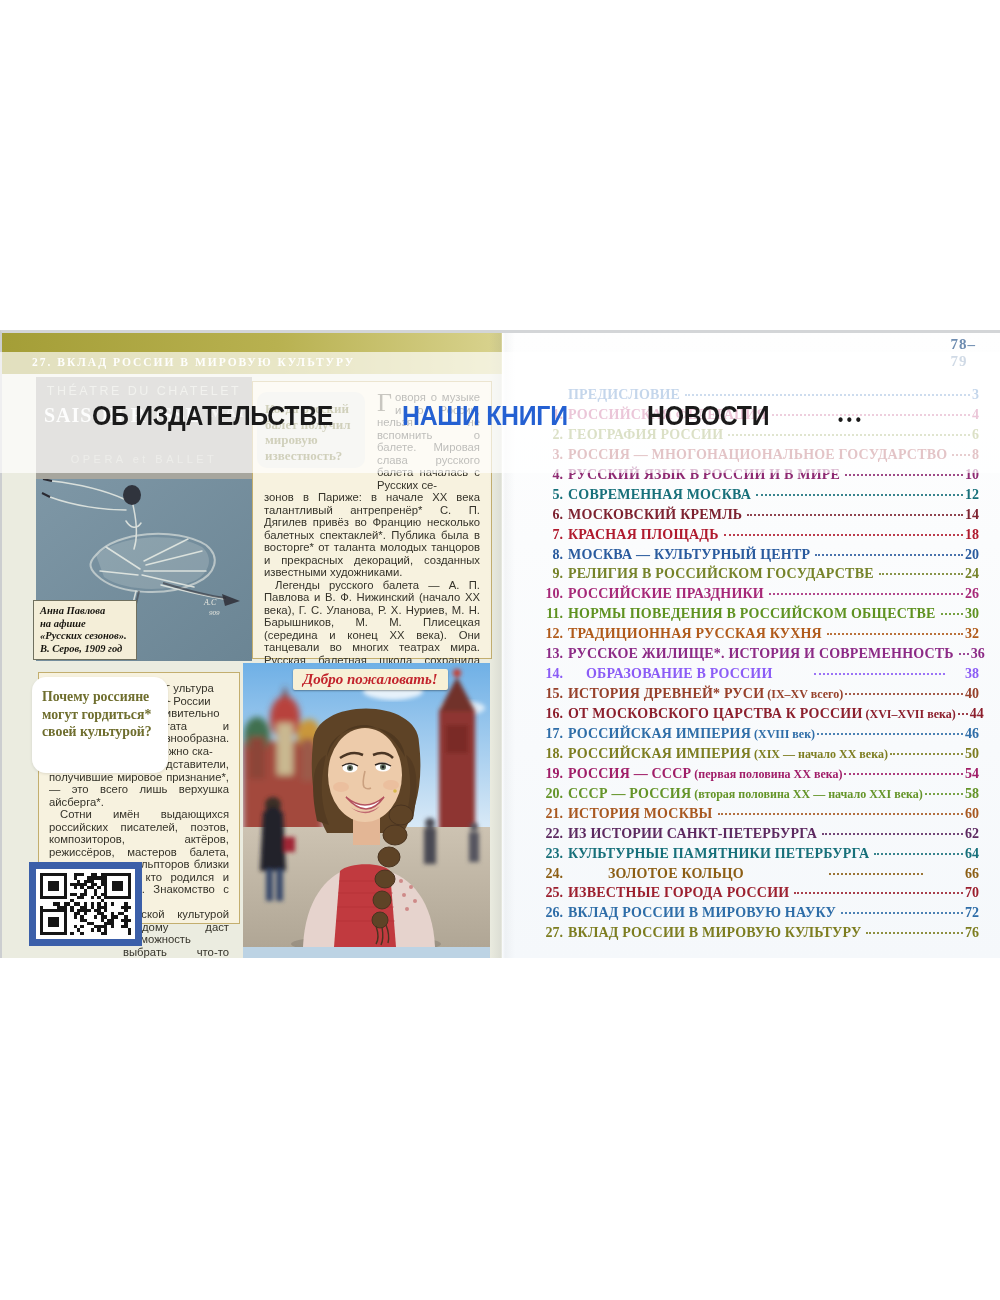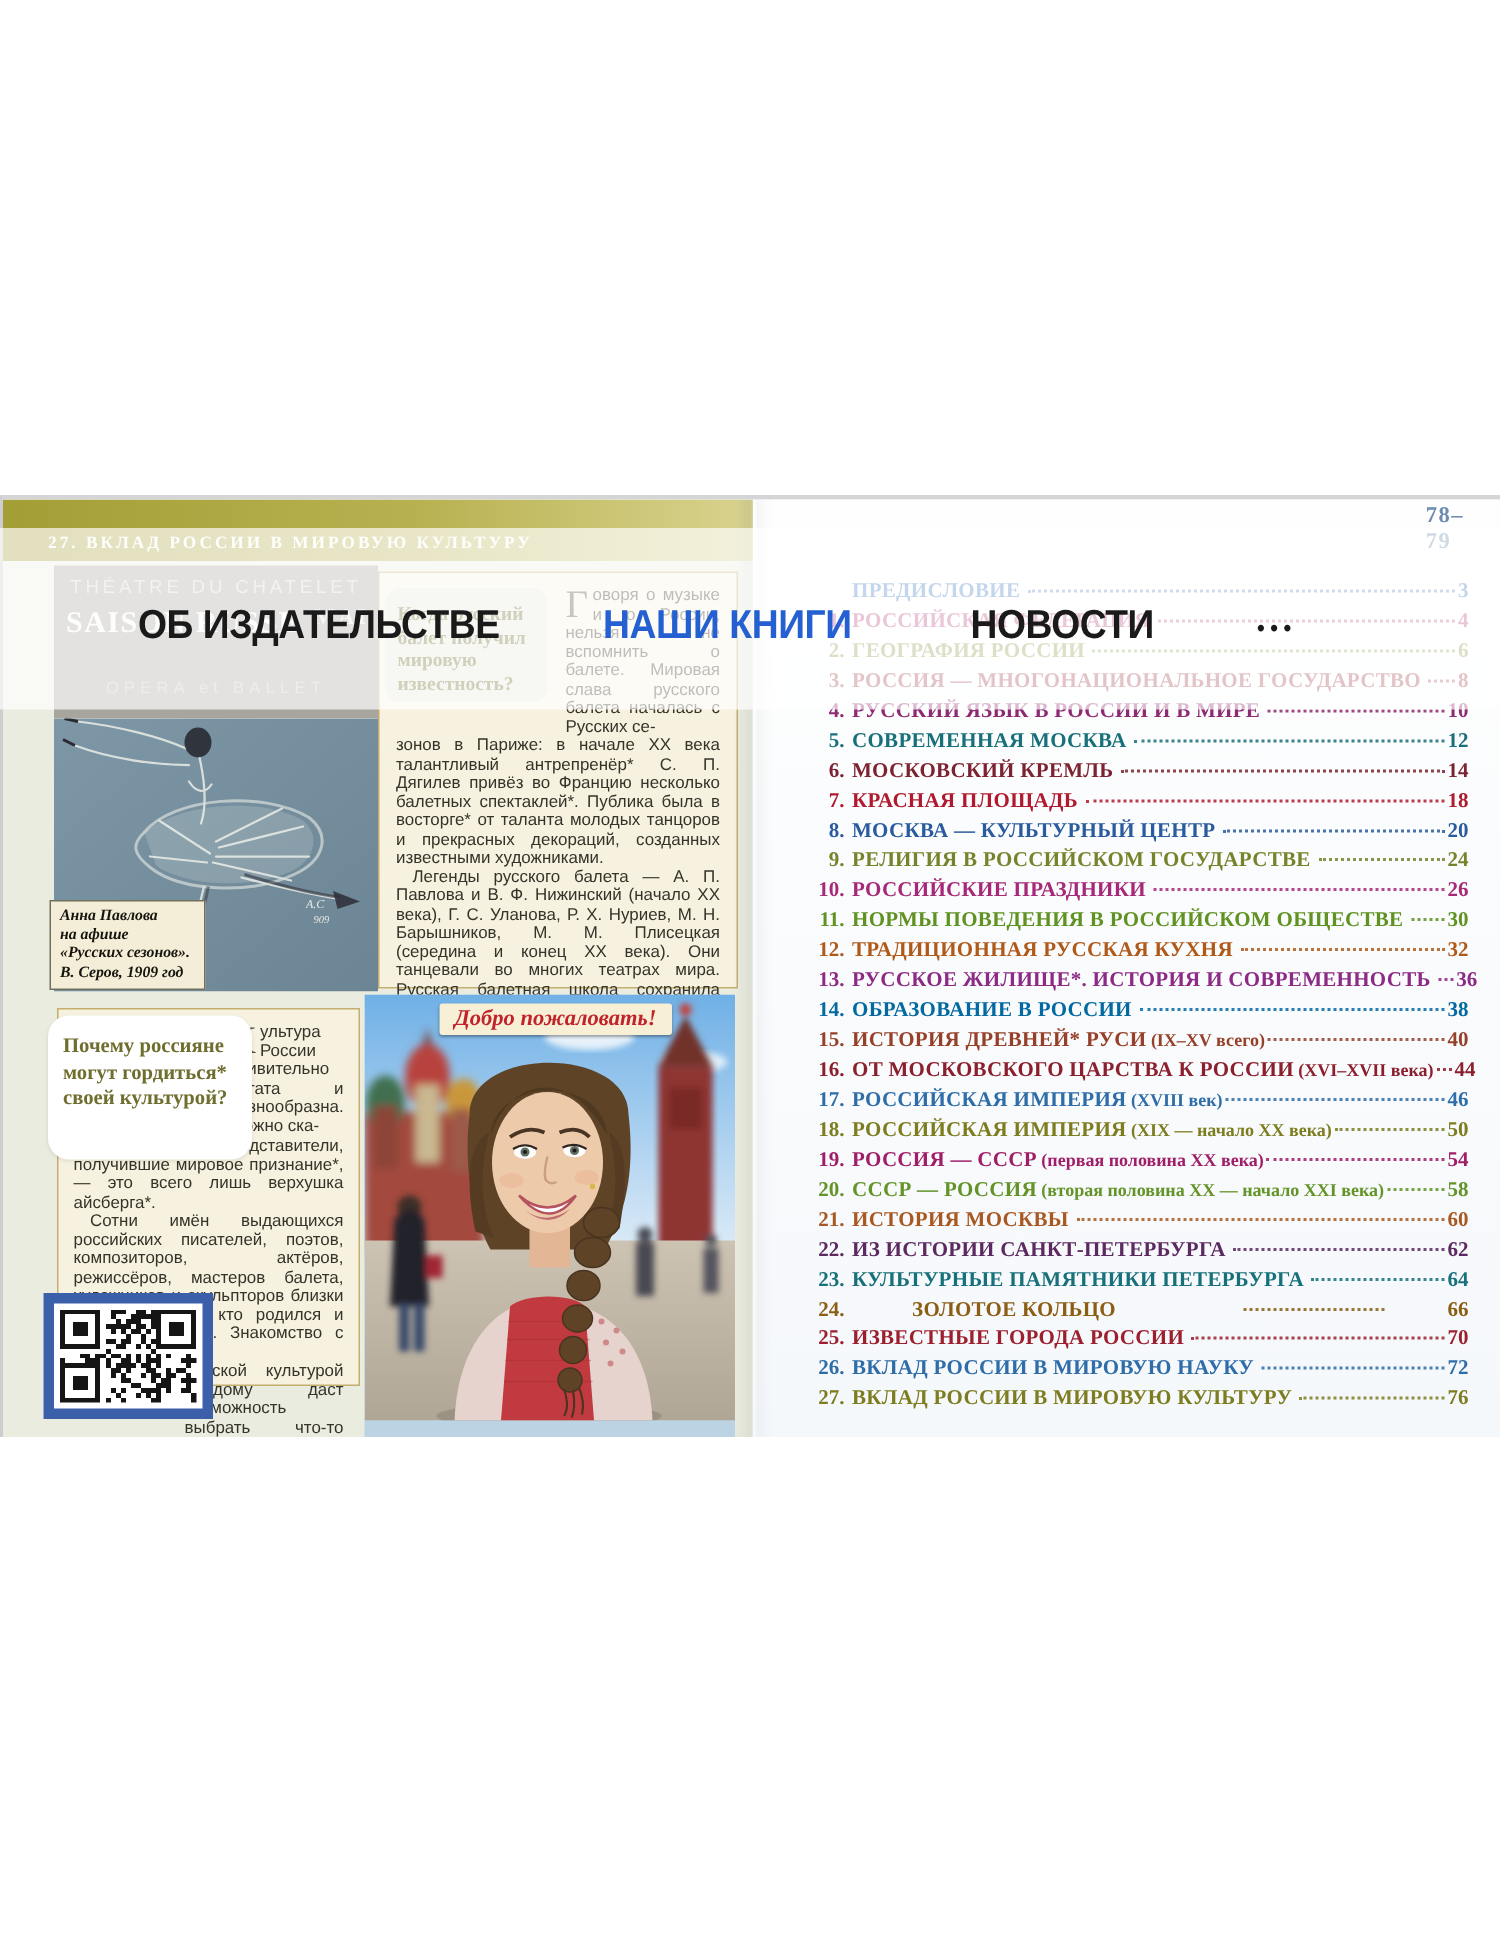--- a/index.html
+++ b/index.html
@@ -516,21 +516,21 @@
     <span class="toc-dots"></span>
     <span class="toc-page">32</span>
   </div>
         <div class="toc-row" style="color: rgb(140, 42, 134);">
     <span class="toc-num">13.</span>
     <span class="toc-label">РУССКОЕ ЖИЛИЩЕ*. ИСТОРИЯ И СОВРЕМЕННОСТЬ</span>
     <span class="toc-small"></span>
     <span class="toc-dots"></span>
     <span class="toc-page">36</span>
   </div>
-        <div class="toc-row" style="color: #0369a1;">
+        <div class="toc-row" style="color: #8b5cf6; gap: 18px;">
     <span class="toc-num">14.</span>
     <span class="toc-label">ОБРАЗОВАНИЕ В РОССИИ</span>
     <span class="toc-small"></span>
     <span class="toc-dots"></span>
     <span class="toc-page">38</span>
   </div>
         <div class="toc-row" style="color: rgb(150, 64, 42);">
     <span class="toc-num">15.</span>
     <span class="toc-label">ИСТОРИЯ ДРЕВНЕЙ* РУСИ</span>
     <span class="toc-small">(IX–XV всего)</span>

